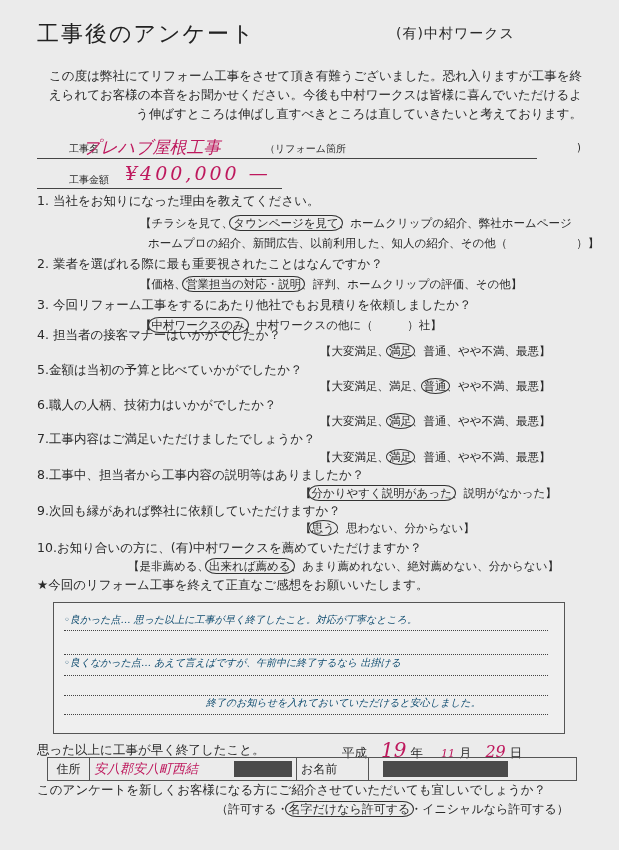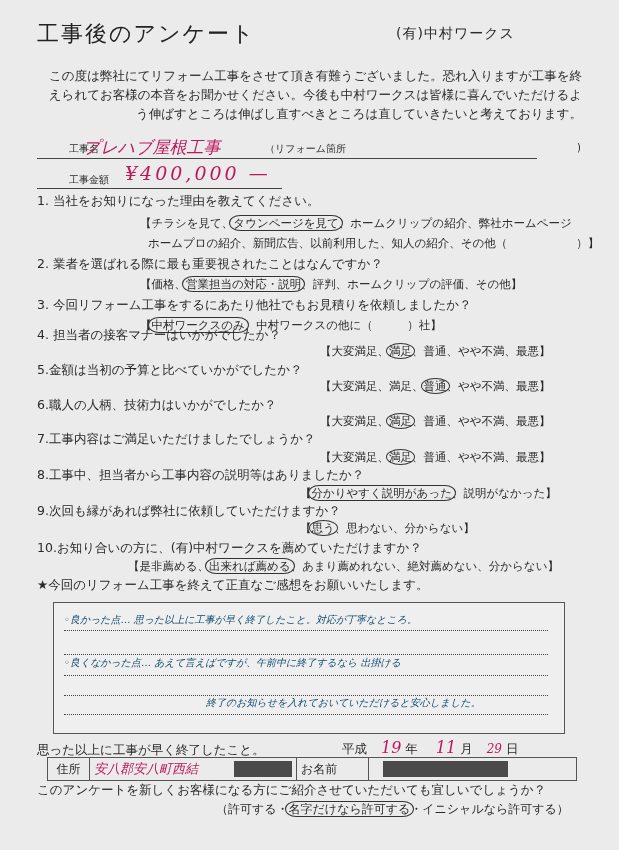--- a/index.html
+++ b/index.html
@@ -108,25 +108,25 @@
   <div class="dotline" style="top:111px;"></div>
 
   <div class="handline" style="left:10px; top:10px;">◦良かった点… 思った以上に工事が早く終了したこと。対応が丁寧なところ。</div>
   <div class="handline" style="left:10px; top:53px;">◦良くなかった点… あえて言えばですが、午前中に終了するなら 出掛ける</div>
   <div class="handline" style="left:128px; top:93px;margin-left:24px;">終了のお知らせを入れておいていただけると安心しました。</div>
 </div>
 
 <div class="abs q" style="left:37px; top:742px;">思った以上に工事が早く終了したこと。</div>
 <div class="abs" style="left:342px; top:738px; font-size:12.5px;">
   <span>平成</span>
-  <span class="hand" style="font-size:16px; margin-left:10px;">19</span>
+  <span class="hand" style="font-size:20px; margin-left:10px;">19</span>
   <span>年</span>
-  <span class="hand" style="font-size:16px; margin-left:14px;">11</span>
+  <span class="hand" style="font-size:11px; margin-left:14px;">11</span>
   <span>月</span>
-  <span class="hand" style="font-size:12px; margin-left:10px;">29</span>
+  <span class="hand" style="font-size:16px; margin-left:10px;">29</span>
   <span>日</span>
 </div>
 
 <div class="abs info-table" style="width:528px;">
   <div class="cell" style="width:42px; justify-content:center;">住所</div>
   <div class="cell" style="width:207px;gap:32px;">
     <span class="hand" style="font-size:13px;">安八郡安八町西結</span>
     <span class="redact" style="width:62px; margin-left:4px;"></span>
   </div>
   <div class="cell" style="width:72px;">お名前</div>

